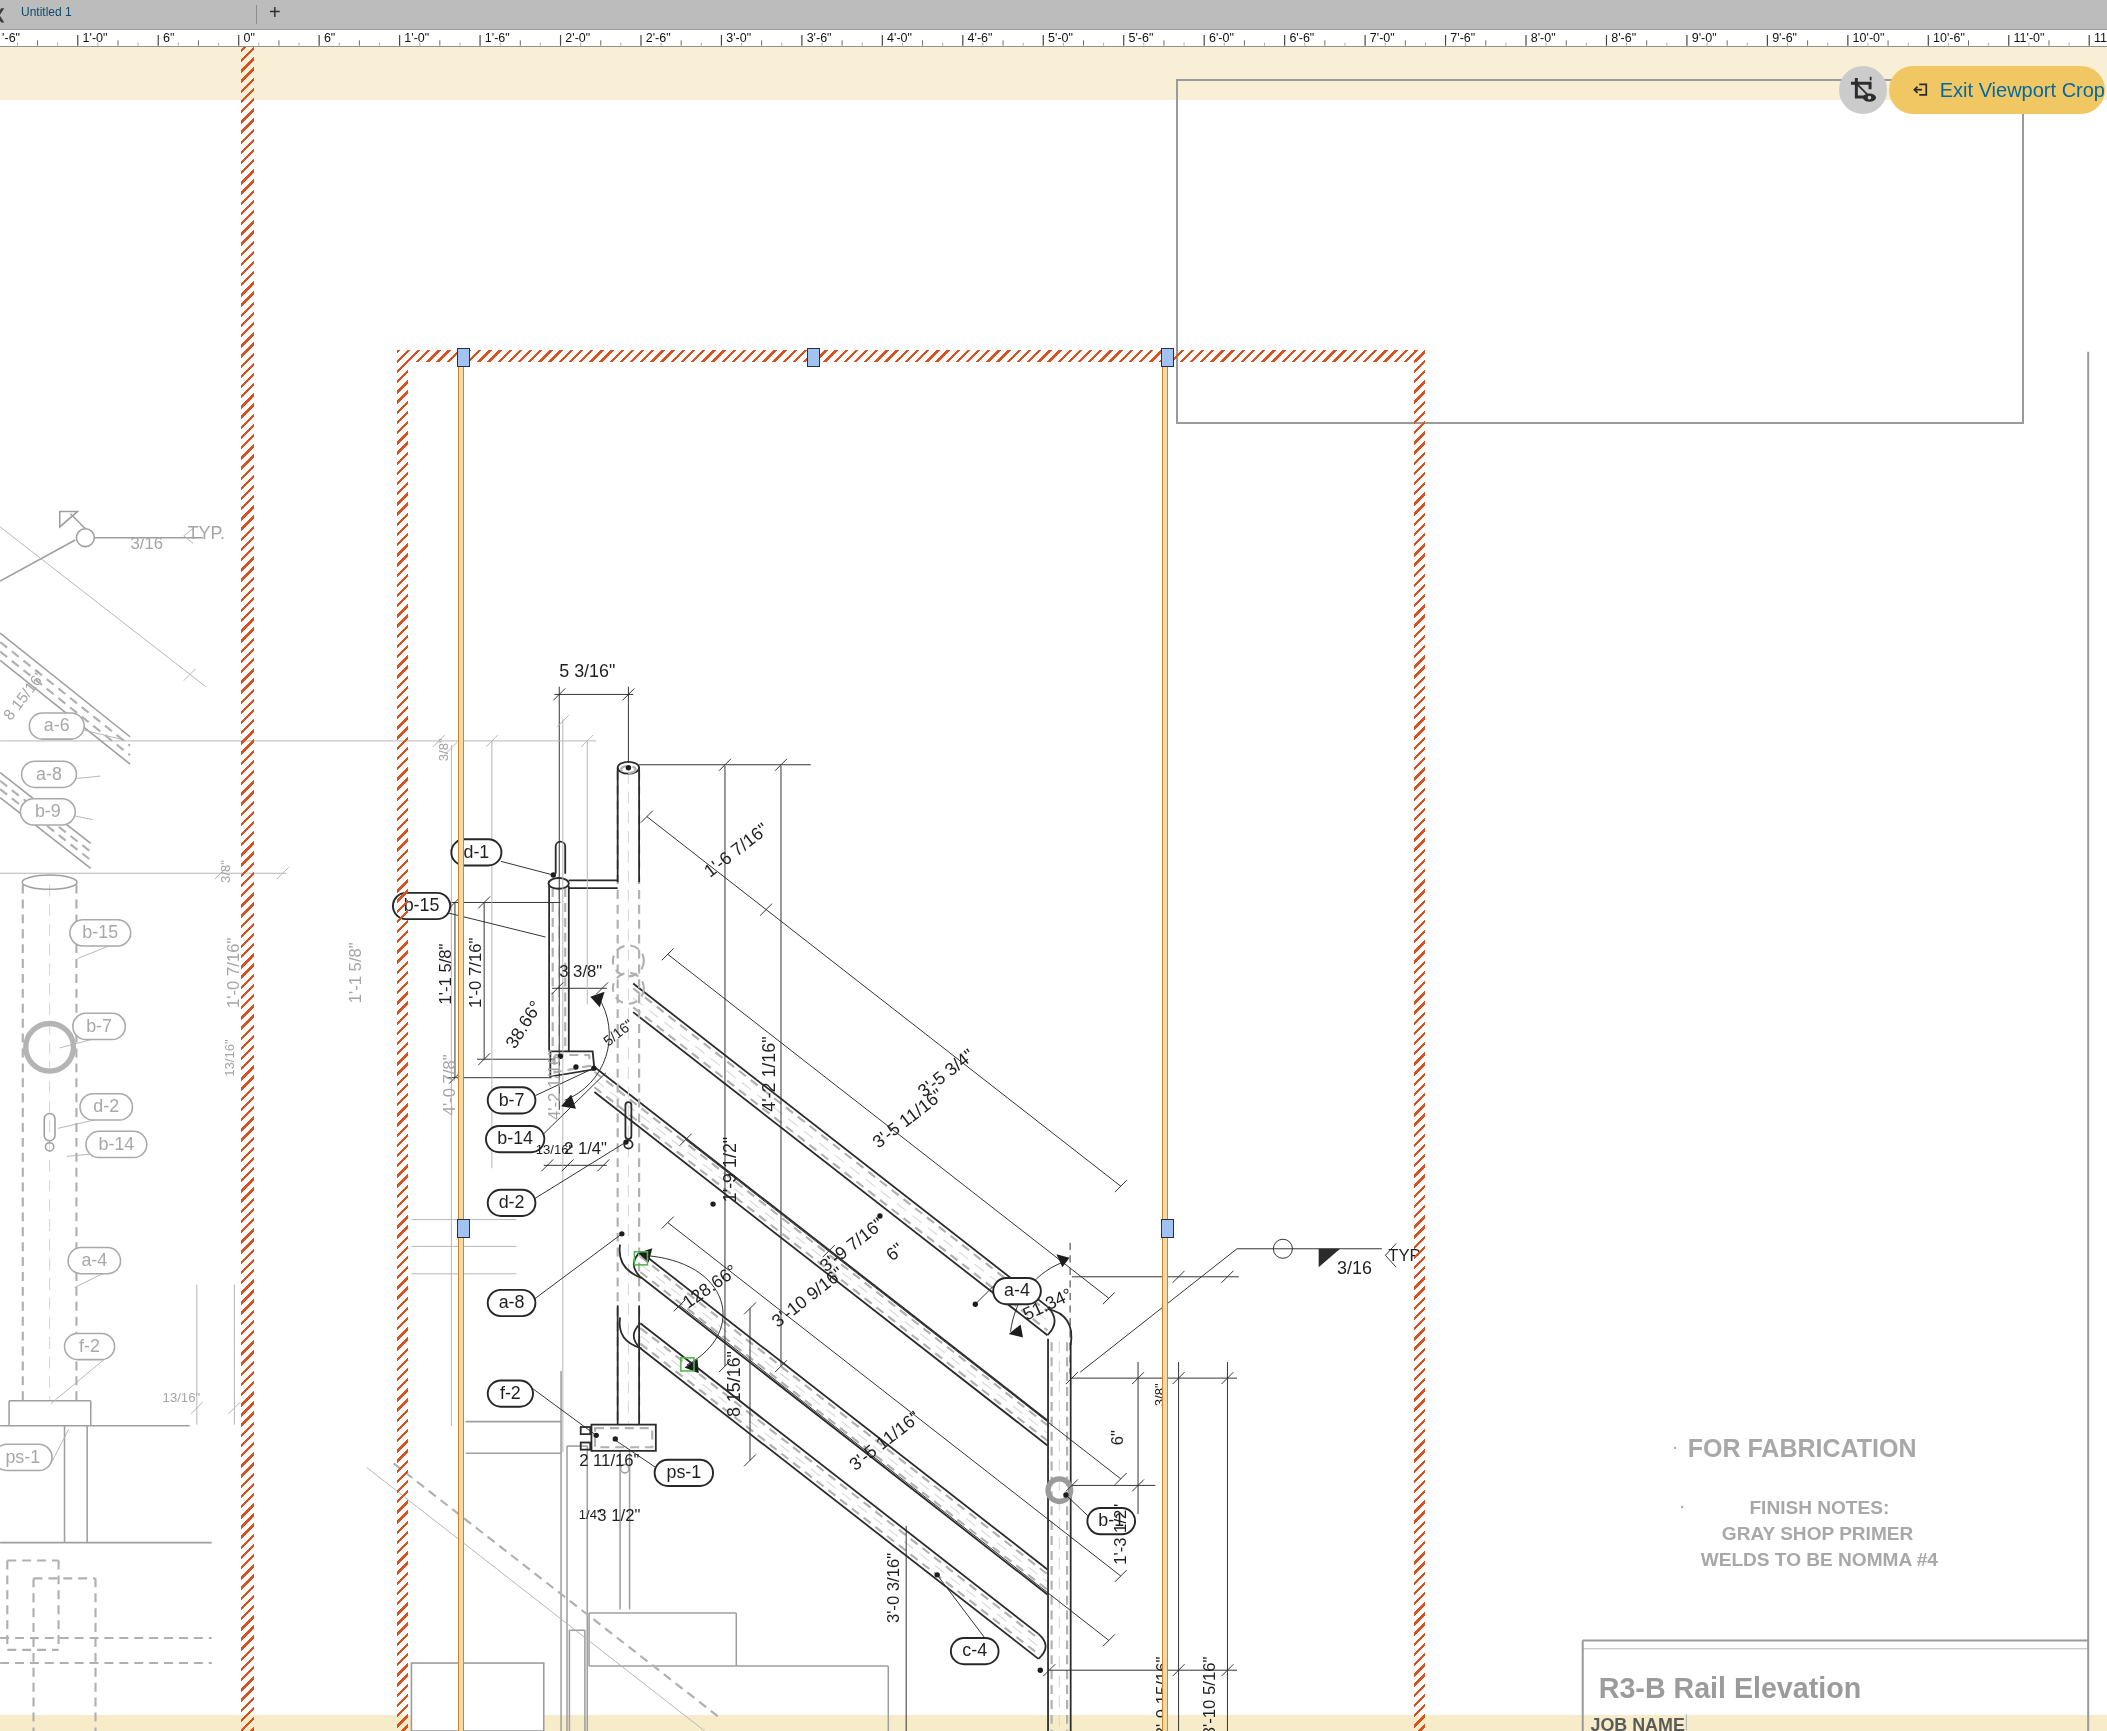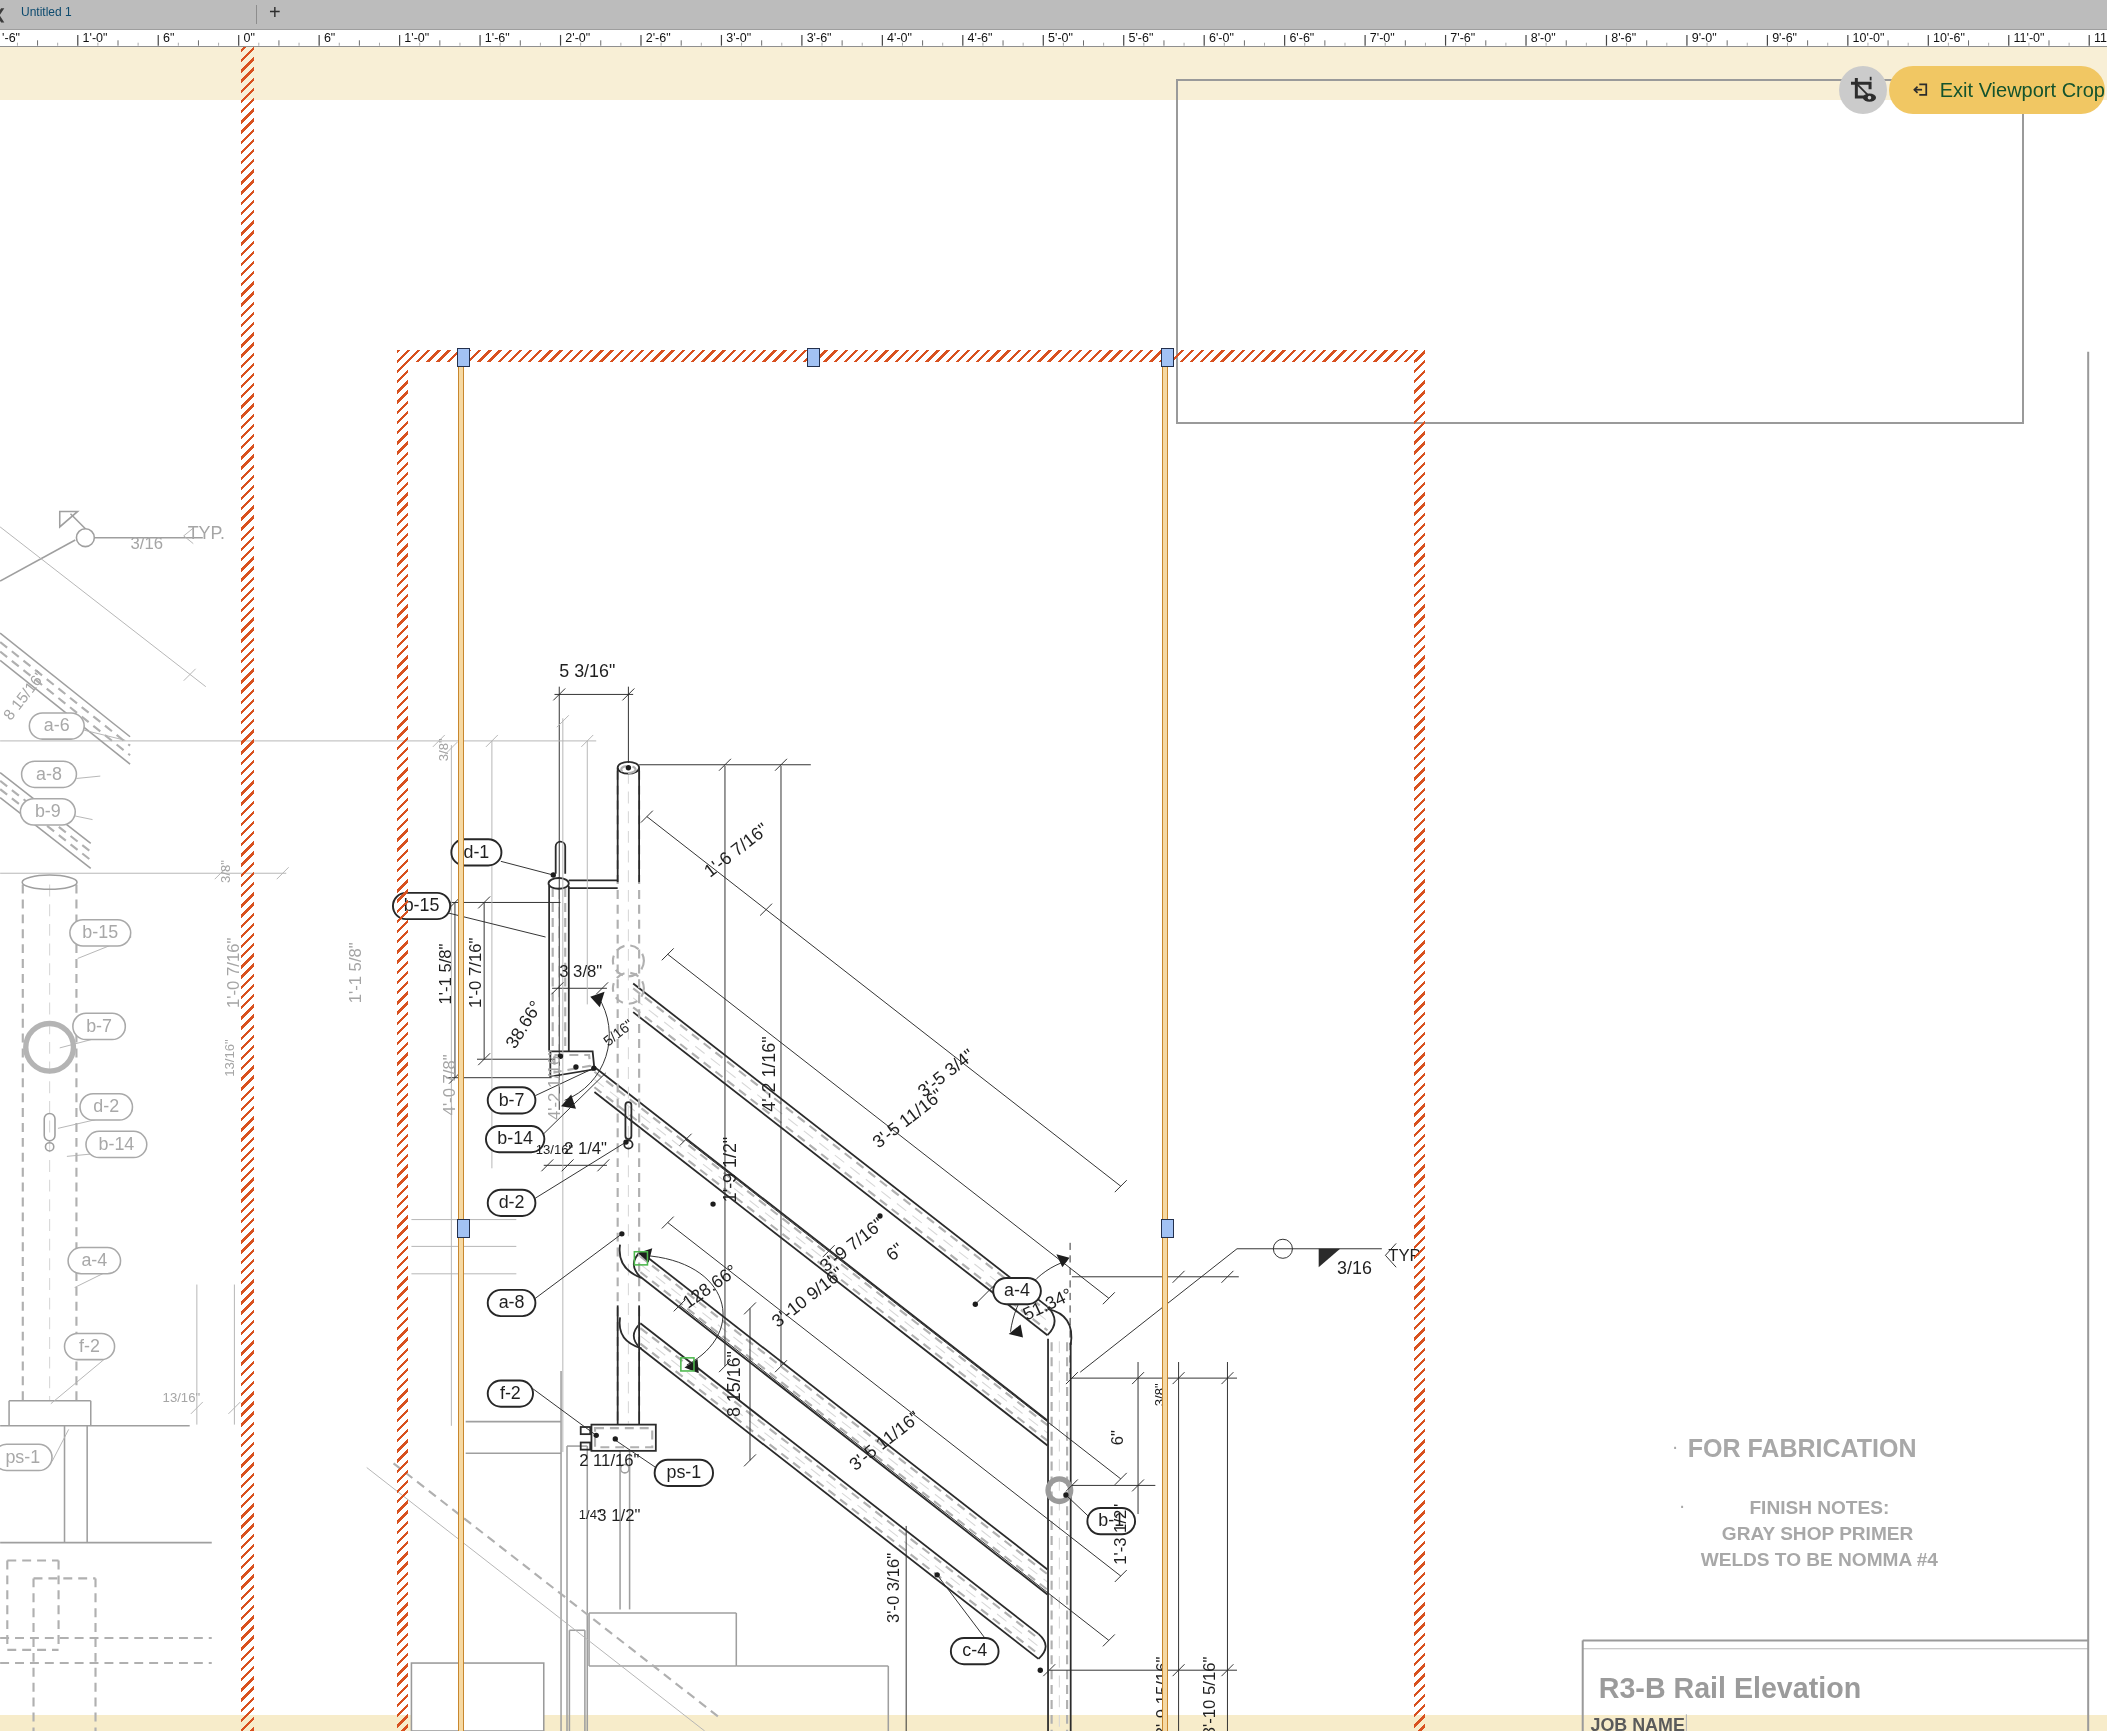--- a/index.html
+++ b/index.html
@@ -31,21 +31,21 @@
   .handle{position:absolute;width:10.7px;height:16.7px;background:#a2c2f4;border:1.8px solid #23304d;z-index:40;}
   .grayrect{position:absolute;left:1176px;top:79px;width:844px;height:341px;
             border:2.4px solid #9a9a9a;z-index:20;}
 
   
   .exit-circle{position:absolute;left:1839px;top:66px;width:48px;height:48px;border-radius:50%;
                background:#cbcbcb;z-index:62;display:flex;align-items:center;justify-content:center;}
   .exit-pill{position:absolute;left:1889px;top:66px;width:216px;height:48px;border-radius:24px;
              background:#f1c763;border:none;z-index:61;display:flex;align-items:center;gap:10.7px;
              padding:0 0 0 24px;box-sizing:border-box;cursor:pointer;}
-  .exit-label{font-size:20px;color:#14532d;font-family:"Liberation Sans",sans-serif;white-space:nowrap;}
+  .exit-label{font-size:20px;color:#0369a1;font-family:"Liberation Sans",sans-serif;white-space:nowrap;}
 
   #dwg{position:absolute;left:0;top:0;z-index:10;}
 
   
   .k{stroke:#2b2b2b;stroke-width:3;fill:none;}
   .t{stroke:#2b2b2b;stroke-width:1.6;fill:none;}
   .kd{stroke:#2b2b2b;stroke-width:1.6;fill:none;stroke-dasharray:12 9;}
   .g{stroke:#9f9f9f;stroke-width:2.6;fill:none;}
   .gt{stroke:#b3b3b3;stroke-width:1.6;fill:none;}
   .gd{stroke:#b0b0b0;stroke-width:3.6;fill:none;stroke-dasharray:15 10;}

